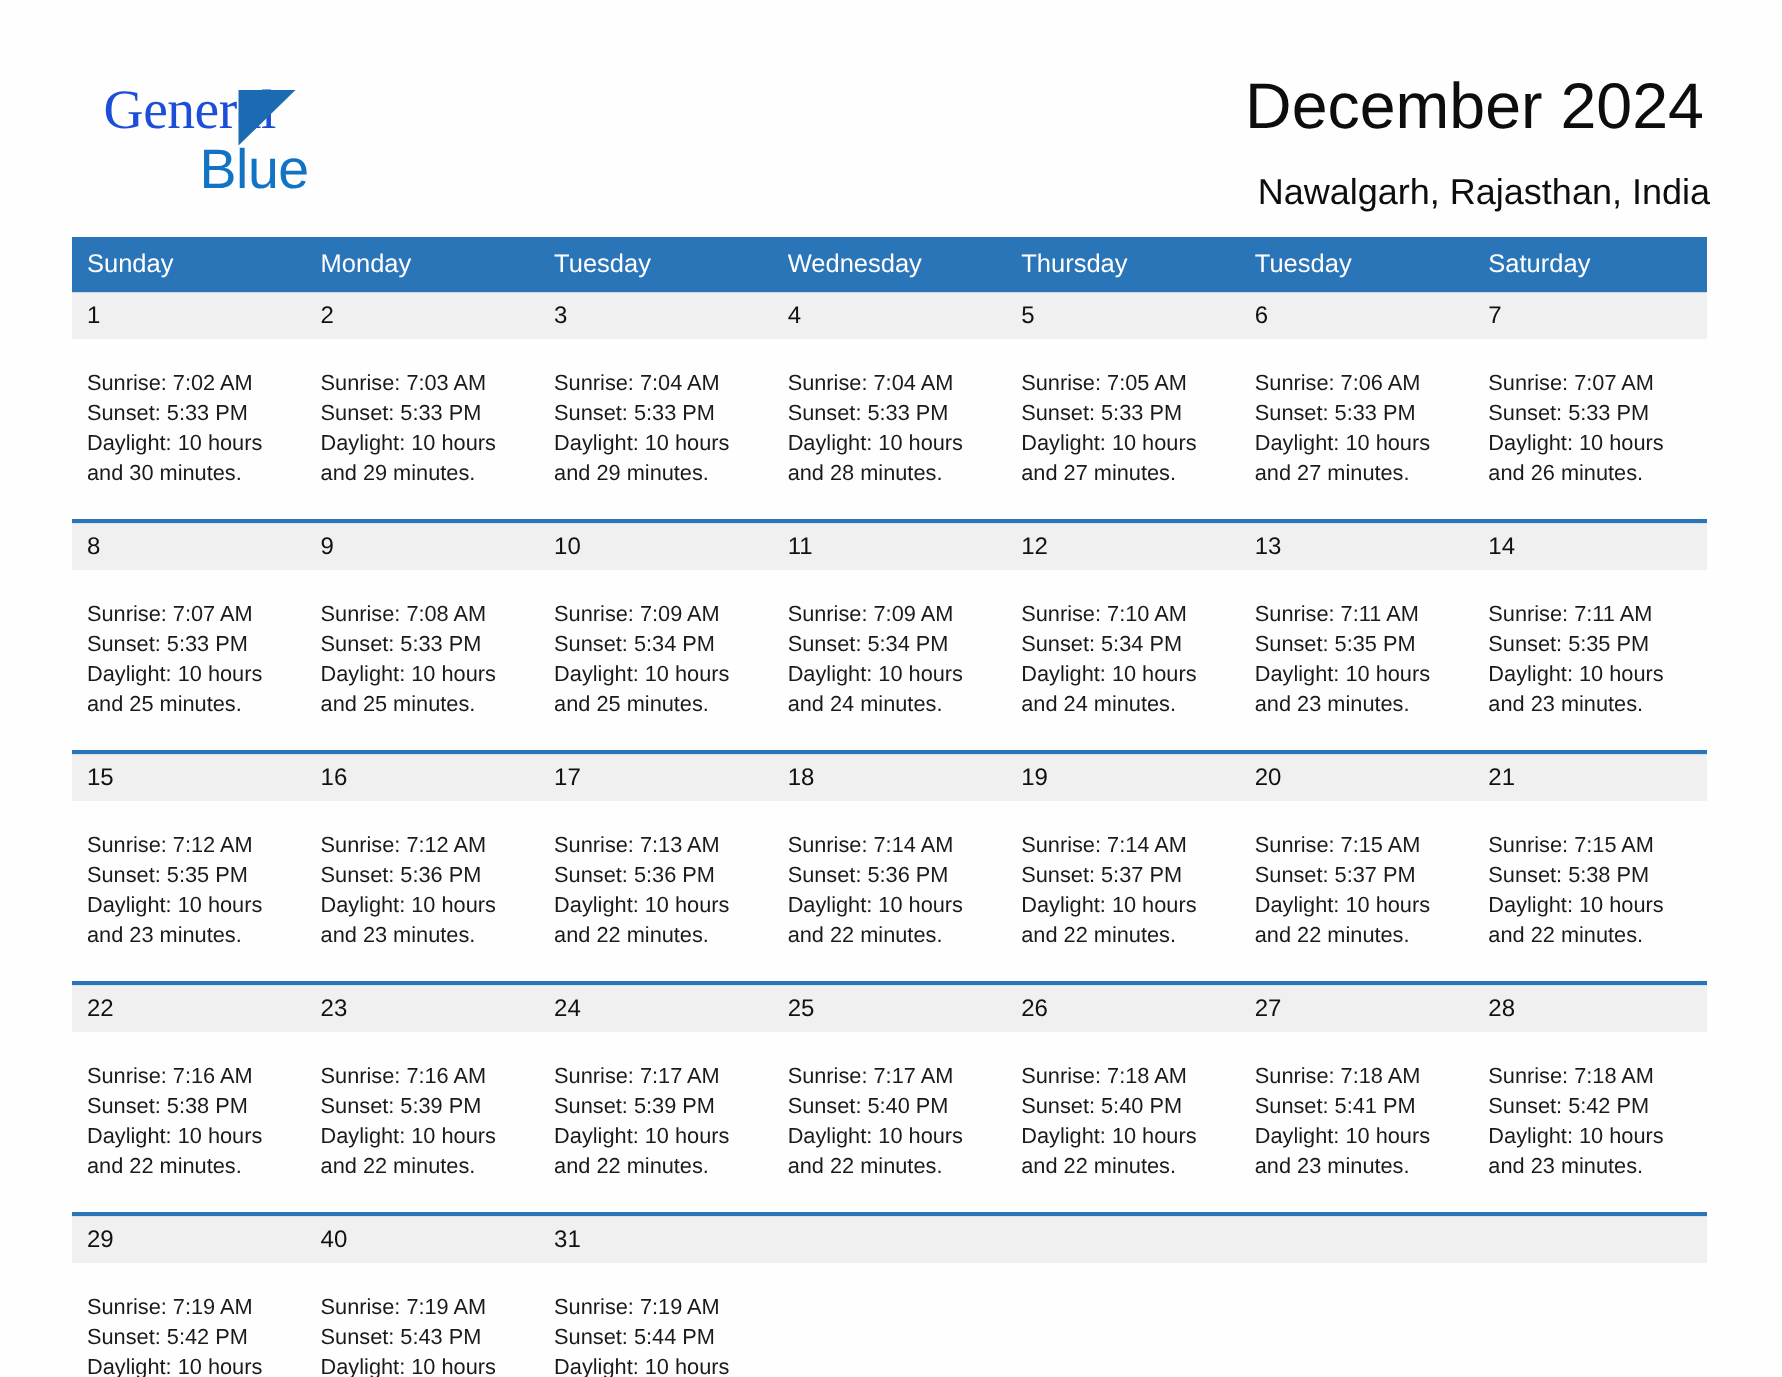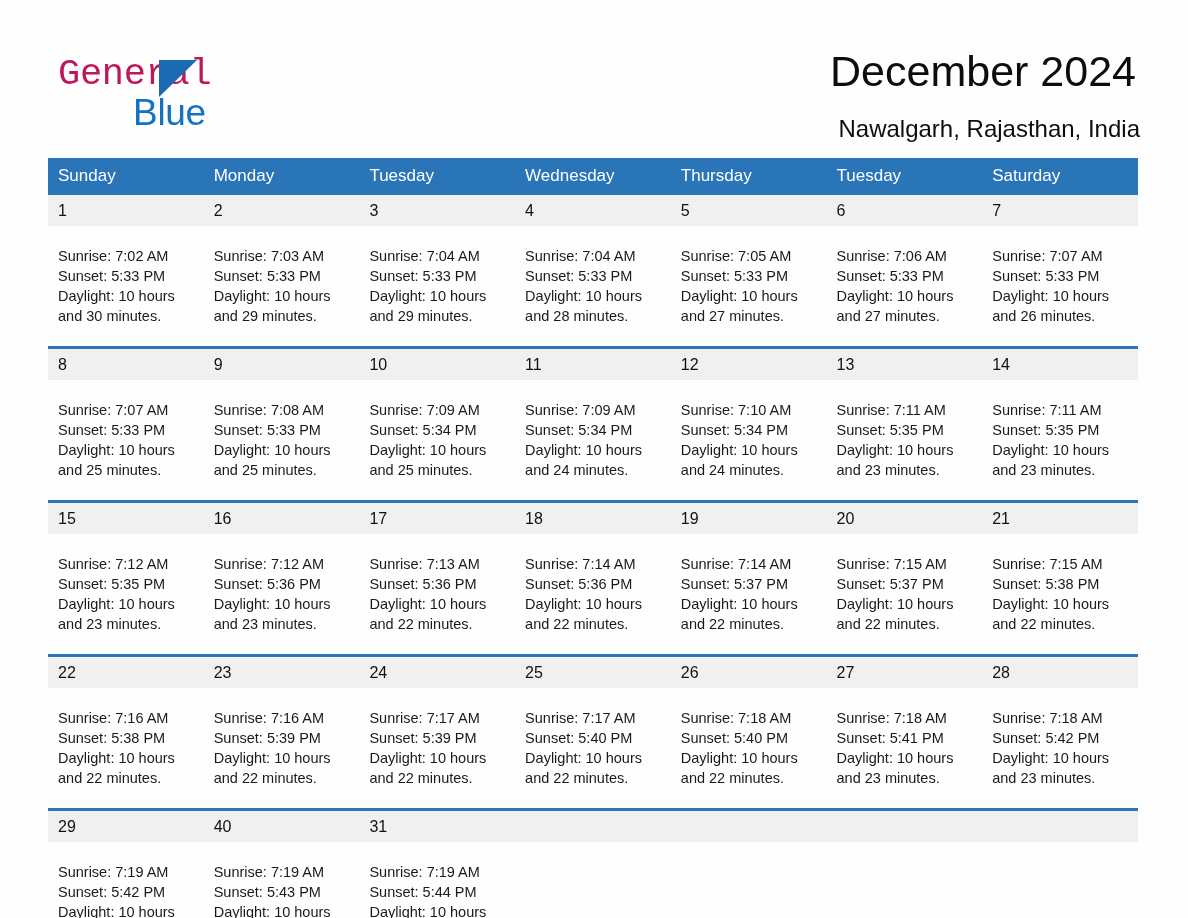--- a/index.html
+++ b/index.html
@@ -28,26 +28,26 @@
   }
   .brand {
     position: absolute;
     left: 10px;
     top: 12px;
     width: 200px;
     height: 80px;
   }
   .brand-general {
     position: absolute;
-    left: 0;
+    left: 11px;
     top: 0;
     font-size: 37px;
     line-height: 44px;
-    color: #be185d;
-    font-family: Liberation Mono, monospace;
+    color: #1d4ed8;
+    font-family: Liberation Serif, serif;
     letter-spacing: -0.3px;
   }
   .brand-tri {
     position: absolute;
     left: 101px;
     top: 8px;
     width: 0;
     height: 0;
     border-left: 38px solid #1c6ab1;
     border-bottom: 37px solid transparent;

